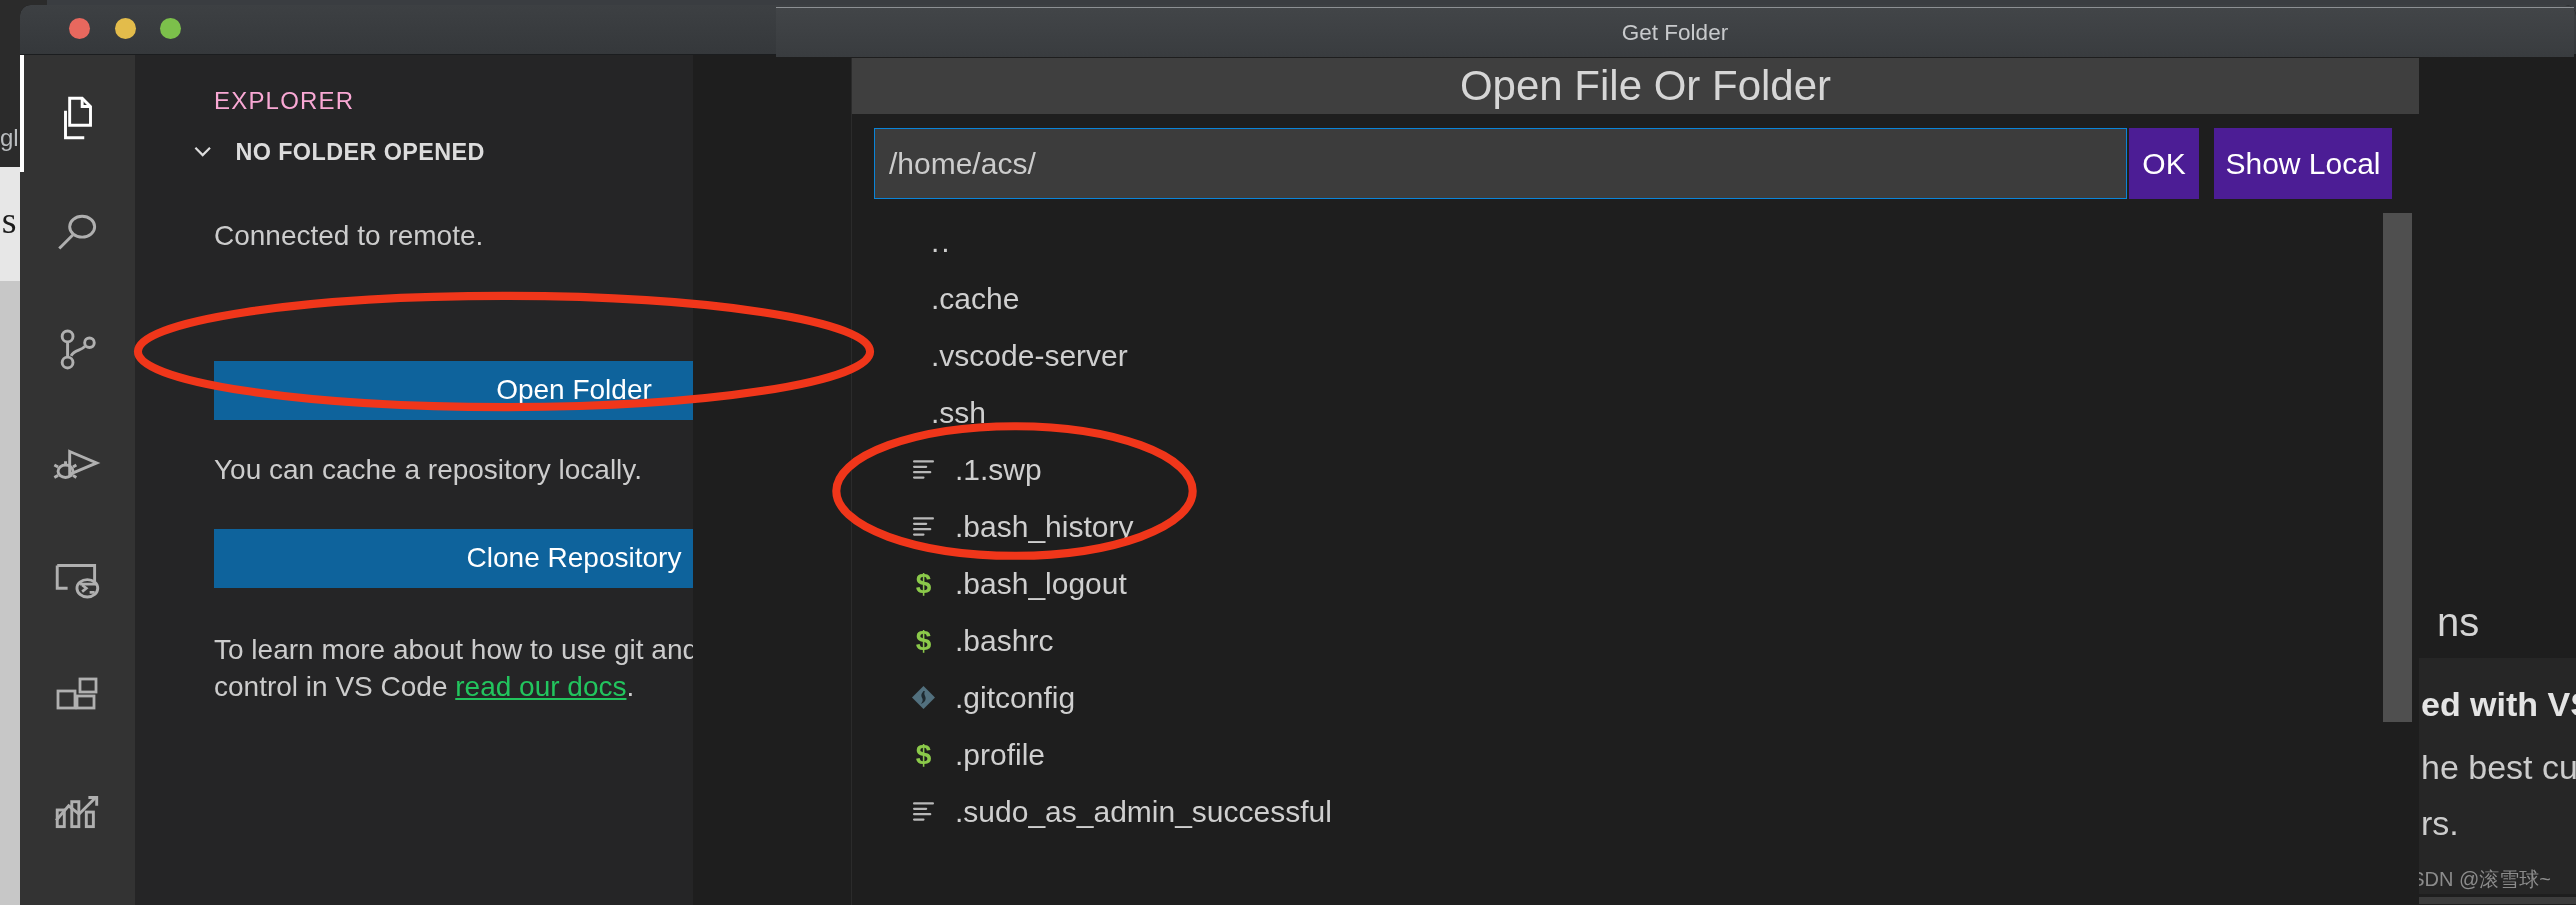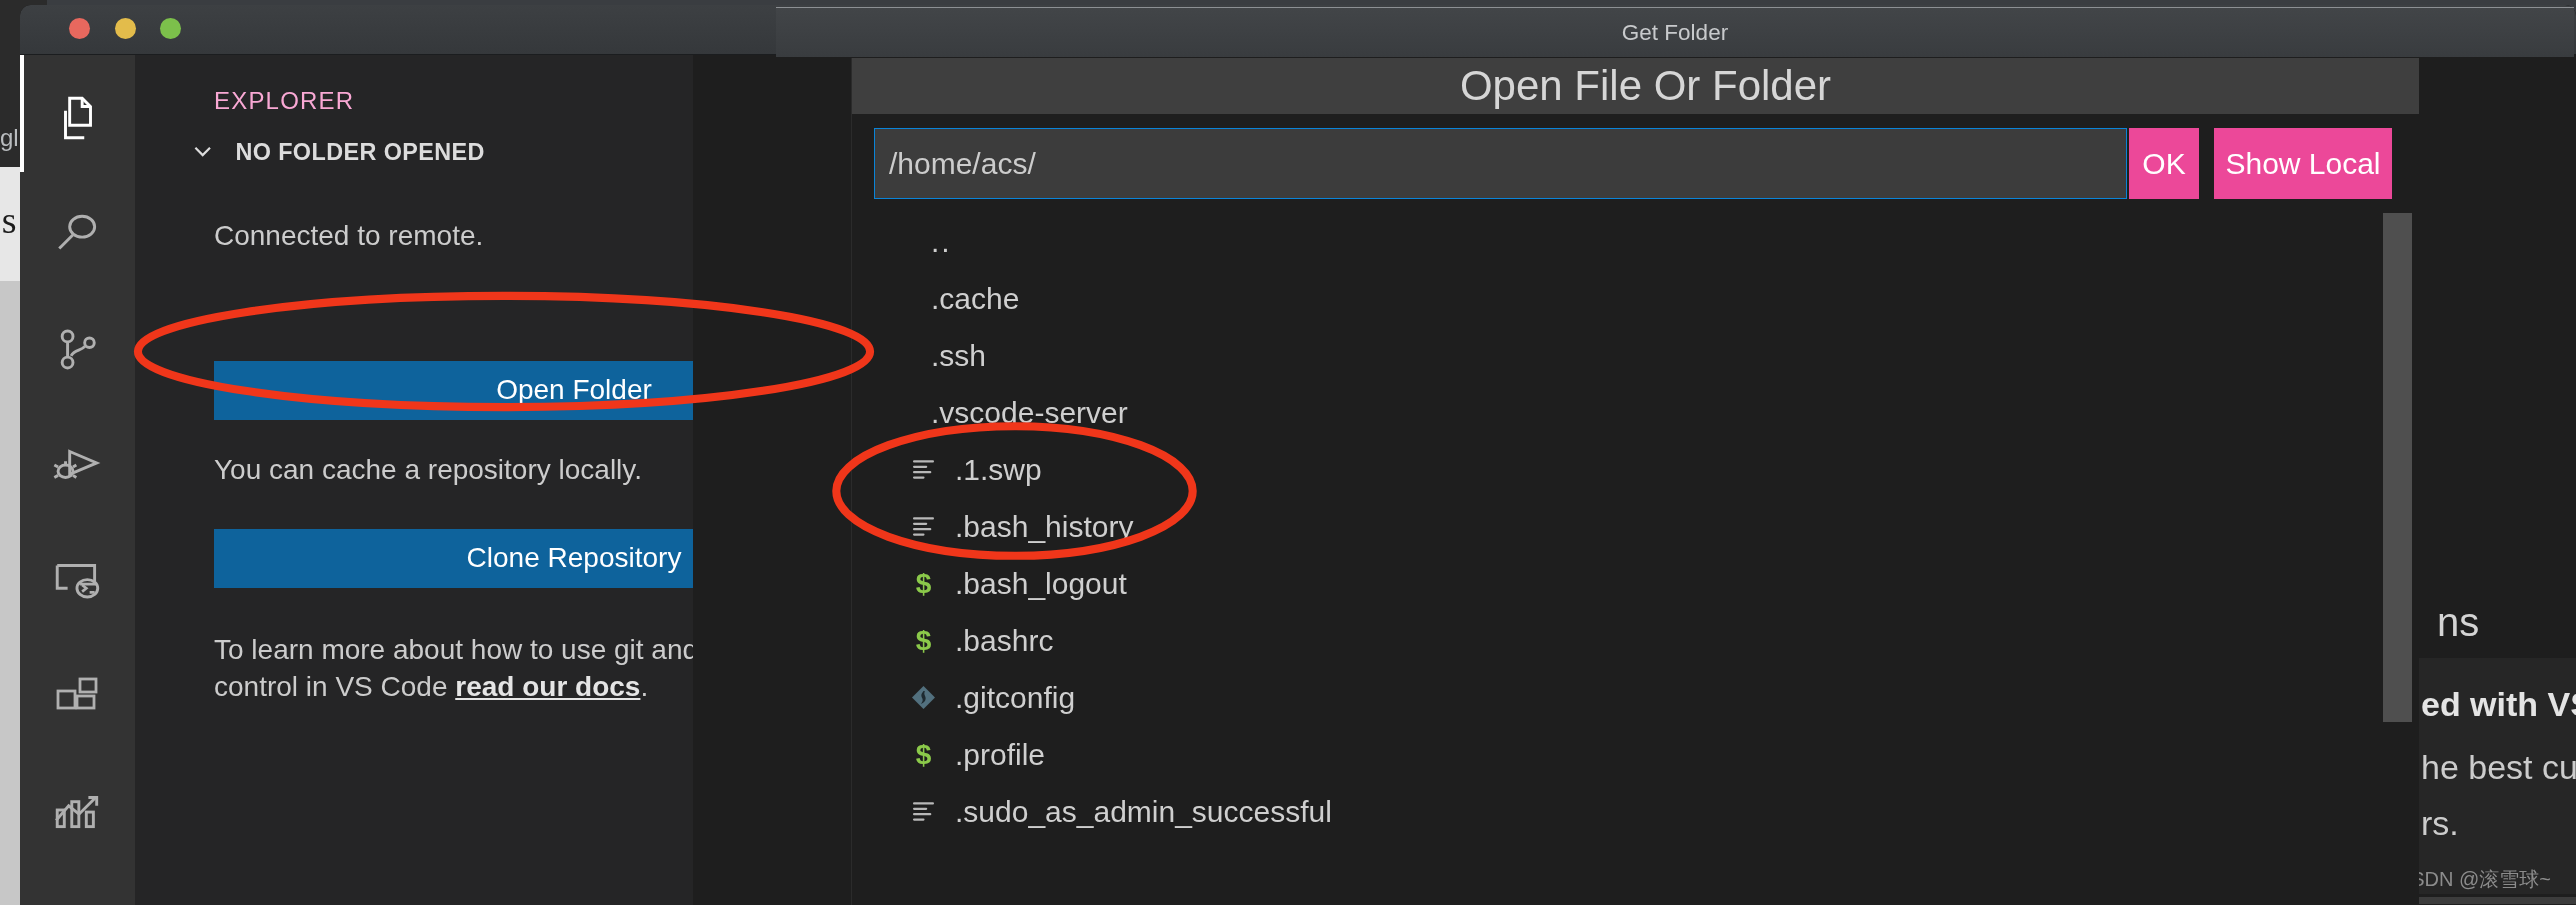--- a/index.html
+++ b/index.html
@@ -89,21 +89,21 @@
     font-size: 23.4px; font-weight: bold; color: #dcdcdc; letter-spacing: 0.4px;
   }
   .sb-text {
     position: absolute; left: 79px;
     font-size: 28px; color: #cccccc; line-height: 1.35;
     white-space: nowrap;
   }
   .t-connected { top: 162px; }
   .t-clone-hint { top: 396px; }
   .t-learn { top: 576px; width: 630px; white-space: normal; }
-  .sb-link { color: #e5e5e5; font-weight: bold; }
+  .sb-link { color: #22c55e; }
   .sb-btn {
     position: absolute; left: 79px; width: 720px; height: 59px;
     background: #0e639c; color: #ffffff;
     font-size: 28px; display: flex; align-items: center; justify-content: center;
     border: none; cursor: pointer;
   }
   .btn-openfolder { top: 306px; }
   .btn-clone { top: 474px; }
 
   
@@ -158,21 +158,21 @@
   }
   .path-input {
     position: absolute; left: 21.6px; top: 14.4px; width: 1253px; height: 71px;
     background: #3c3c3c; border: 1.8px solid #0a84d8;
     color: #cccccc; font-size: 30px; padding: 0 14.4px;
     font-family: "Liberation Sans", sans-serif;
     outline: none;
   }
   .dlg-btn {
     position: absolute; top: 14.4px; height: 71px;
-    background: #ec4899; color: #fff; border: none;
+    background: #4c1d95; color: #fff; border: none;
     font-size: 30px; cursor: pointer;
     display: flex; align-items: center; justify-content: center;
   }
   .btn-ok { left: 1277px; width: 70px; }
   .btn-showlocal { left: 1362px; width: 178px; }
 
   
   .filelist {
     position: absolute; left: 0; top: 155px; width: 100%; bottom: 0;
     overflow: hidden;
@@ -358,25 +358,25 @@
         <div class="frow">
           <span class="ficon spacer"></span>
           <span class="fname dots">..</span>
         </div>
         <div class="frow">
           <span class="ficon spacer"></span>
           <span class="fname">.cache</span>
         </div>
         <div class="frow">
           <span class="ficon spacer"></span>
-          <span class="fname">.ssh</span>
+          <span class="fname">.vscode-server</span>
         </div>
         <div class="frow">
           <span class="ficon spacer"></span>
-          <span class="fname">.vscode-server</span>
+          <span class="fname">.ssh</span>
         </div>
         <div class="frow indent">
           <span class="ficon">
             <svg width="27" height="27" viewBox="0 0 20 20" fill="none" stroke="#b8b8b8" stroke-width="1.6" stroke-linecap="round">
               <line x1="3" y1="4" x2="17" y2="4"></line>
               <line x1="3" y1="8" x2="12" y2="8"></line>
               <line x1="3" y1="12" x2="15" y2="12"></line>
               <line x1="3" y1="16" x2="10" y2="16"></line>
             </svg>
           </span>

